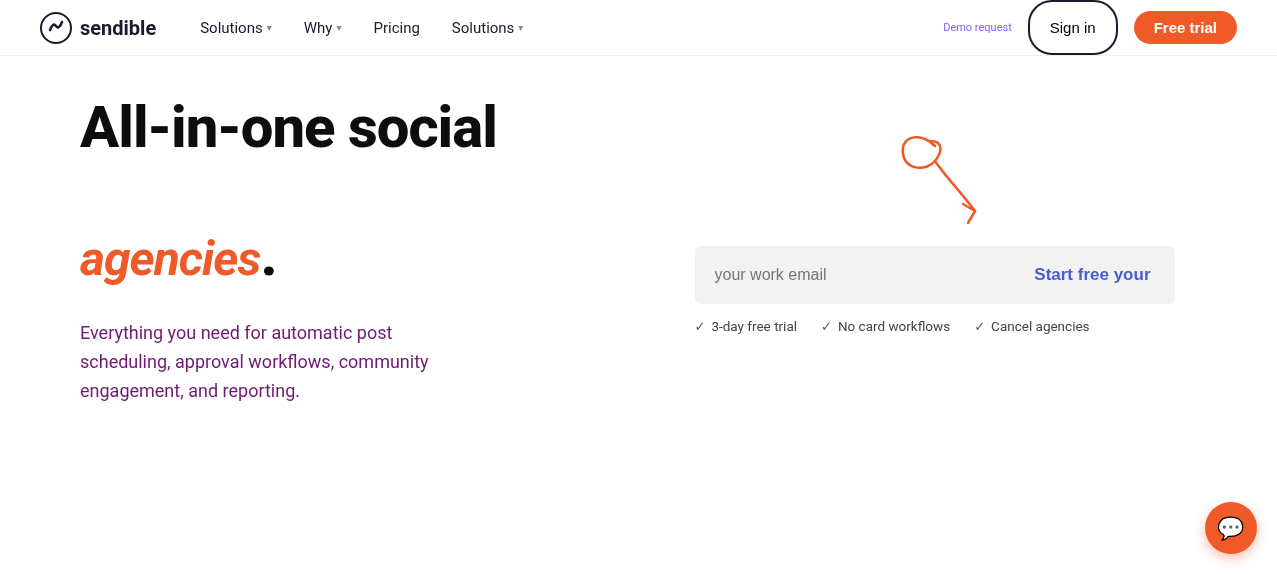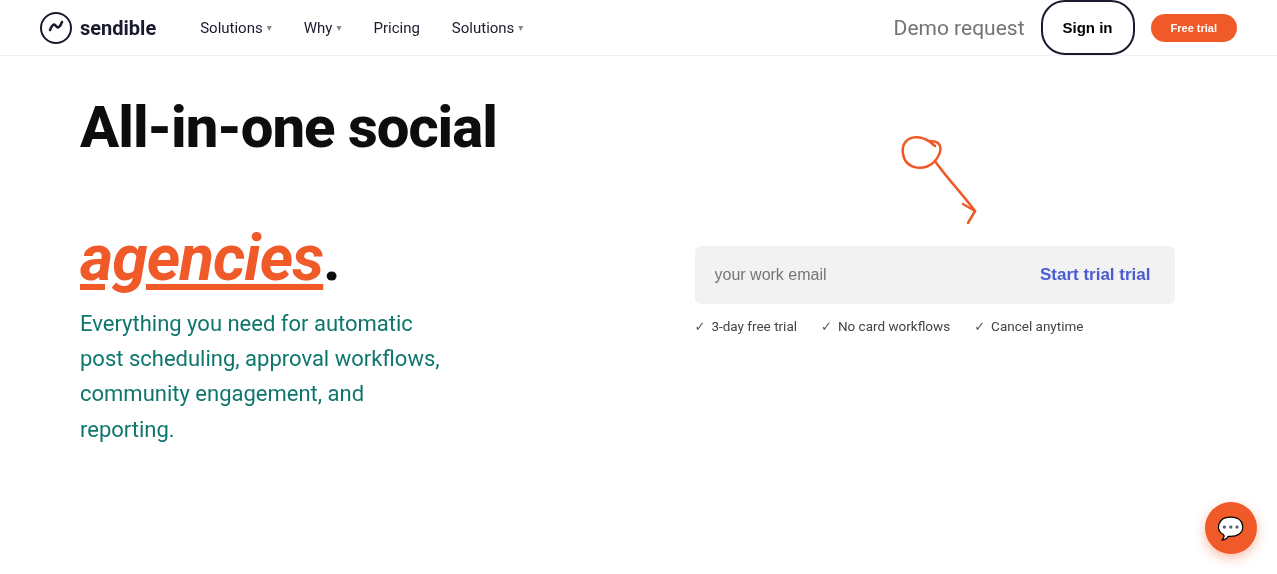--- a/index.html
+++ b/index.html
@@ -57,43 +57,43 @@
     .chevron {
       font-size: 10px;
       color: #888;
     }
     .nav-right {
       display: flex;
       align-items: center;
       gap: 16px;
     }
     .demo-link {
-      font-size: 21px;
-      color: #737373;
+      font-size: 11px;
+      color: #8b5cf6;
       cursor: pointer;
       text-decoration: none;
       white-space: nowrap;
     }
     .signin-btn {
       padding: 17px 20px;
       border: 2px solid #1a1a2e;
       border-radius: 24px;
       background: transparent;
       font-size: 15px;
-      font-weight: 700;
+      font-weight: 400;
       cursor: pointer;
       white-space: nowrap;
     }
     .trial-btn {
       padding: 8px 20px;
       border: none;
       border-radius: 24px;
       background: #f05a28;
       color: #fff;
-      font-size: 11px;
+      font-size: 15px;
       font-weight: 600;
       cursor: pointer;
       white-space: nowrap;
     }
 
     
     .main {
       display: flex;
       padding: 40px 80px 0 80px;
       gap: 92px;
@@ -108,27 +108,26 @@
       font-size: 58px;
       font-weight: 800;
       line-height: 1.1;
       color: #0d0d0d;
       letter-spacing: -1px;
     }
     .headline-italic {
       font-style: italic;
       color: #f05a28;
       font-weight: 700;
-      font-size: 64px;
-      text-decoration: underline;
+      font-size: 48px;
     }
     .subtext {
-      margin-top: 12px;
-      font-size: 22px;
-      color: #0f766e;
+      margin-top: 32px;
+      font-size: 18px;
+      color: #701a75;
       line-height: 1.6;
       max-width: 380px;
     }
 
     
     .right {
       flex: 1;
       display: flex;
       flex-direction: column;
       align-items: center;
@@ -266,35 +265,35 @@
       <path d="M100 30 C85 15, 65 20, 68 38 C71 55, 92 55, 100 45 C108 35, 108 25, 95 25" stroke="#f05a28" stroke-width="2.5" fill="none" stroke-linecap="round" stroke-linejoin="round"></path>
 
       <path d="M100 45 C110 60, 125 75, 140 95" stroke="#f05a28" stroke-width="2.5" fill="none" stroke-linecap="round"></path>
 
       <path d="M140 95 L128 88" stroke="#f05a28" stroke-width="2.5" stroke-linecap="round"></path>
       <path d="M140 95 L133 107" stroke="#f05a28" stroke-width="2.5" stroke-linecap="round"></path>
     </svg>
 
     <div class="email-form">
       <input class="email-input" type="email" placeholder="your work email" style="">
-      <button class="start-trial-btn">Start trial trial</button>
+      <button class="start-trial-btn">Start free your</button>
     </div>
 
     <div class="benefits">
       <div class="benefit-item">
         <span class="check-icon">✓</span>
         <span>3-day free trial</span>
       </div>
       <div class="benefit-item">
         <span class="check-icon">✓</span>
         <span>No card workflows</span>
       </div>
       <div class="benefit-item">
         <span class="check-icon">✓</span>
-        <span>Cancel anytime</span>
+        <span>Cancel agencies</span>
       </div>
     </div>
 
   </div>
 </div>
 
 <div class="chat-btn">
   <span class="chat-icon-inner">💬</span>
 </div>
 

